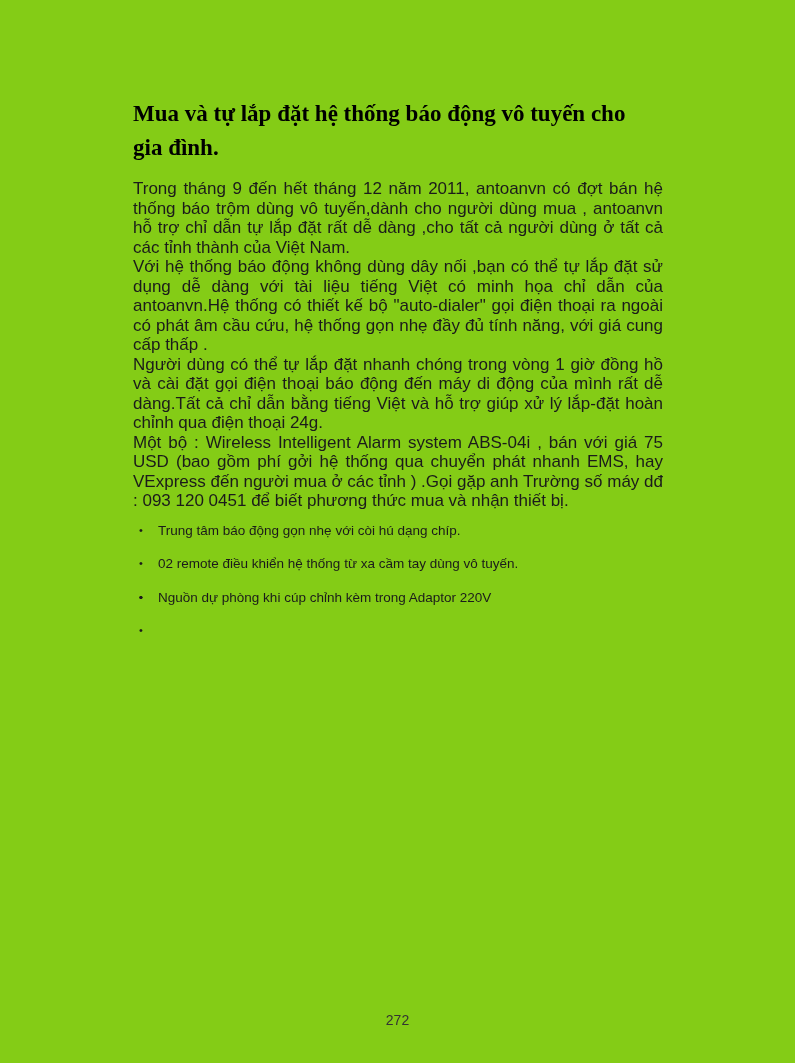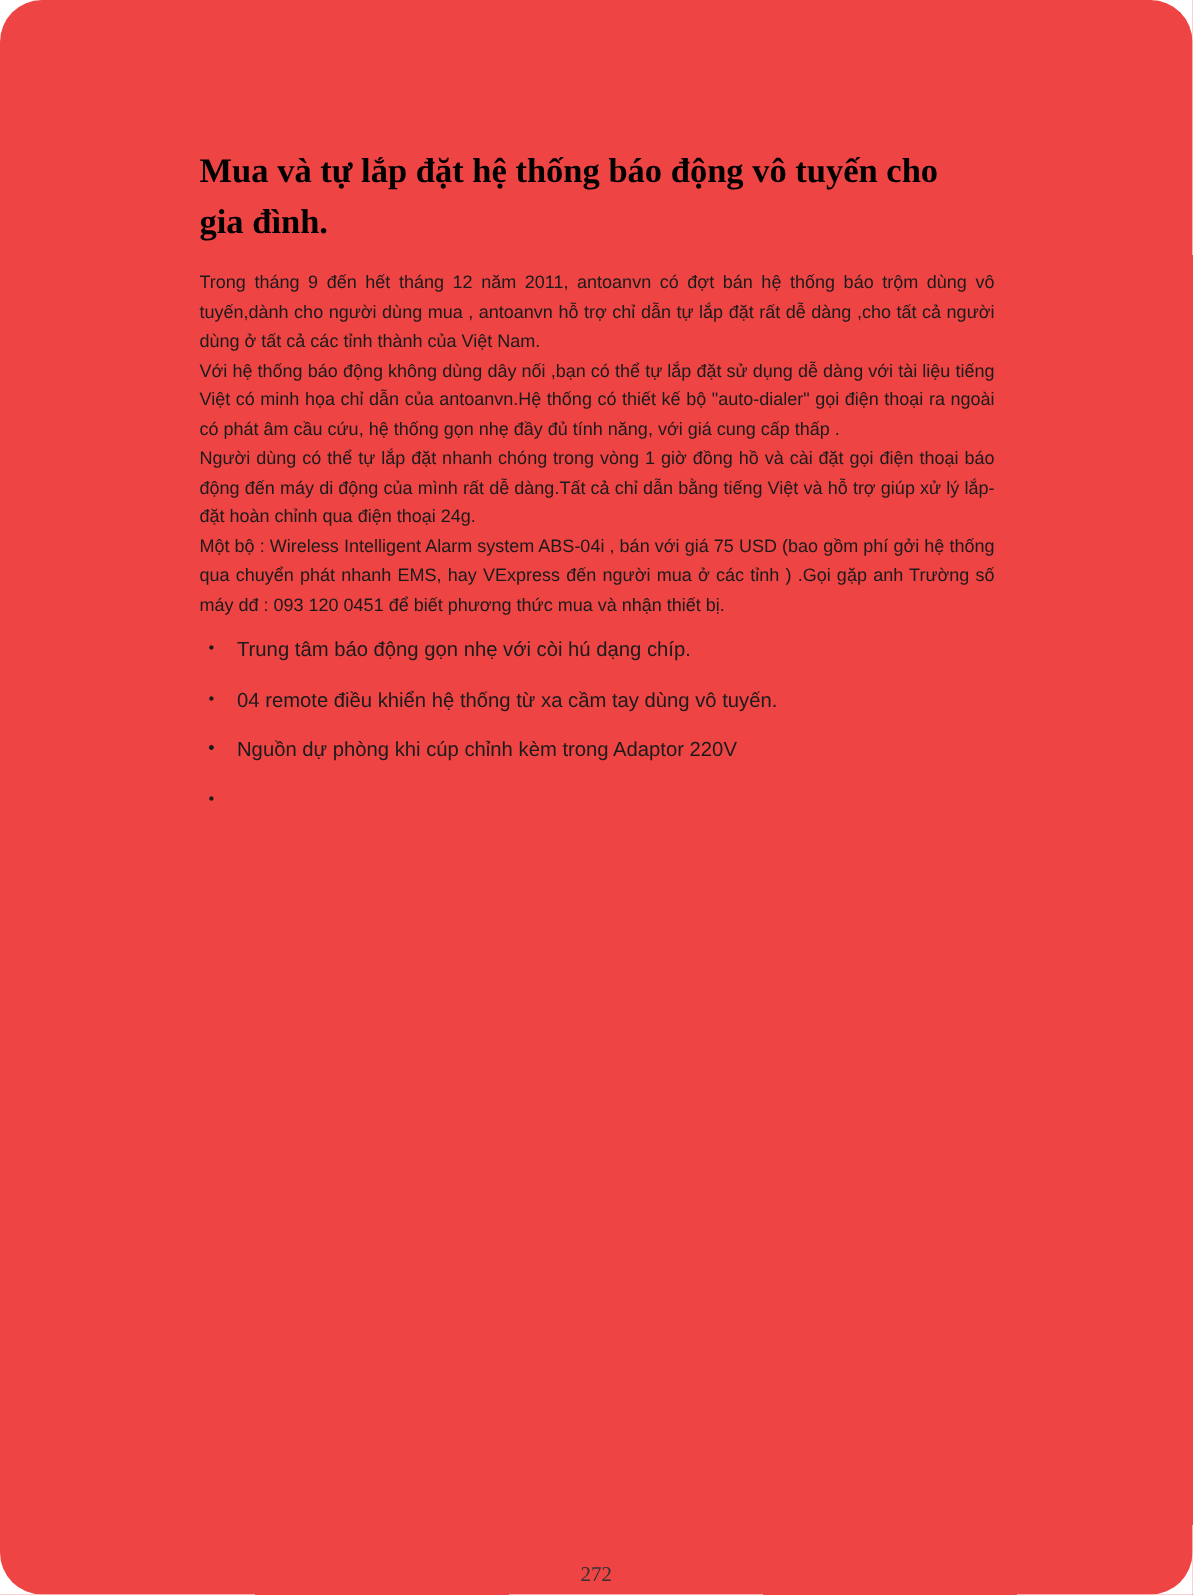--- a/index.html
+++ b/index.html
@@ -4,44 +4,43 @@
   <style>
     html, body {
       margin: 0;
       padding: 0;
       background: #ffffff;
     }
     .page {
       position: relative;
       width: 795px;
       height: 1063px;
-      background: #ef4444;
+      background: #84cc16;
       color: #1b1b1b;
       overflow: hidden;
       font-family: "Liberation Sans", sans-serif;
-      border-radius: 28px;
     }
     .content {
       position: absolute;
       left: 133px;
       top: 97px;
       width: 530px;
     }
     .doc-title {
       font-family: "Liberation Serif", serif;
       font-weight: 700;
       font-size: 23px;
       line-height: 34px;
       color: #000000;
       margin: 0 0 14px 0;
       max-width: 505px;
     }
     .body-text p {
       font-family: "Liberation Sans", sans-serif;
-      font-size: 12px;
+      font-size: 17px;
       line-height: 19.5px;
       text-align: justify;
       margin: 0;
       color: #1b1b1b;
     }
     .bullet-list {
       list-style: none;
       margin: 10px 0 0 0;
       padding: 0;
     }
@@ -71,24 +70,23 @@
       line-height: 21px;
       margin: 0;
       color: #1b1b1b;
     }
     .page-number {
       position: absolute;
       left: 0;
       right: 0;
       top: 1012px;
       text-align: center;
-      font-family: Liberation Serif, serif;
+      font-family: Liberation Sans, sans-serif;
       font-size: 14px;
       color: #333333;
-      margin-top: 31px;
     }
   </style>
 </head>
 <body>
 
 <div class="page">
   <div class="content">
 
     <h1 class="doc-title">Mua và tự lắp đặt hệ thống báo động vô tuyến cho gia đình.</h1>
 
@@ -99,21 +97,21 @@
       <p>Một bộ : Wireless Intelligent Alarm system ABS-04i , bán với giá 75 USD (bao gồm phí gởi hệ thống qua chuyển phát nhanh EMS, hay VExpress đến người mua ở các tỉnh ) .Gọi gặp anh Trường số máy dđ : 093 120 0451 để biết phương thức mua và nhận thiết bị.</p>
     </div>
 
     <ul class="bullet-list">
       <li>
         <span class="bullet-dot">•</span>
         <span>Trung tâm báo động gọn nhẹ với còi hú dạng chíp.</span>
       </li>
       <li>
         <span class="bullet-dot">•</span>
-        <span>04 remote điều khiển hệ thống từ xa cầm tay dùng vô tuyến.</span>
+        <span>02 remote điều khiển hệ thống từ xa cầm tay dùng vô tuyến.</span>
       </li>
       <li>
         <span class="bullet-dot">•</span>
       </li>
       <li>
         <span class="bullet-dot">•</span>
       </li>
       <li>
         <span class="bullet-dot">•</span>
         <span>Nguồn dự phòng khi cúp chỉnh kèm trong Adaptor 220V</span>

